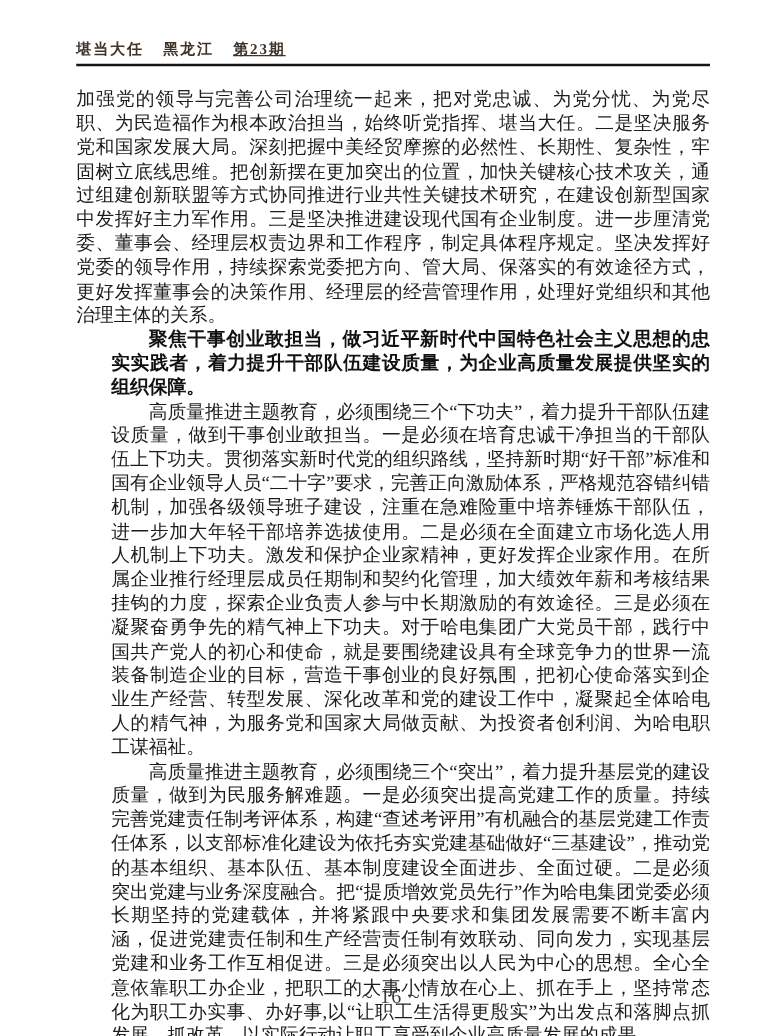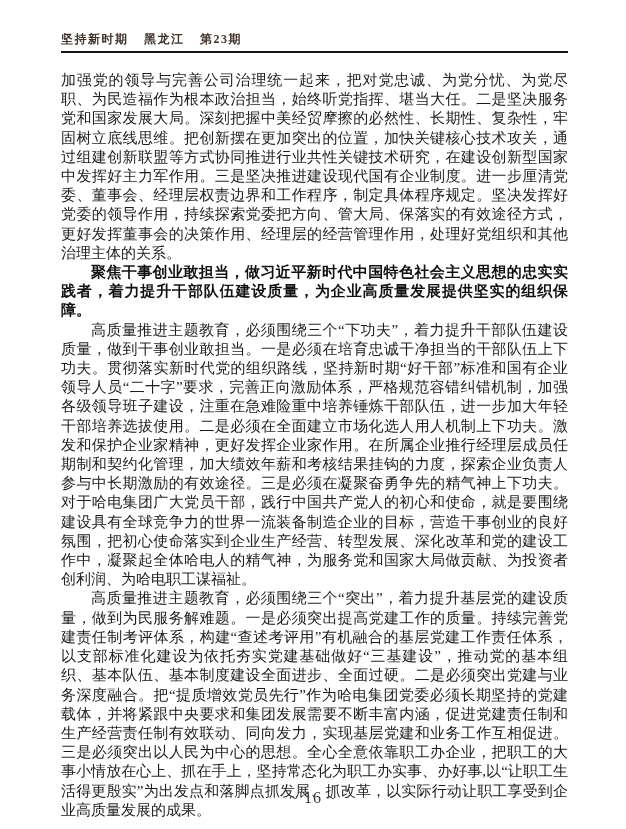--- a/index.html
+++ b/index.html
@@ -12,50 +12,50 @@
     box-sizing:border-box;
   }
   .header{
     position:absolute;top:31px;left:61px;right:58px;
     font-size:12px;font-weight:bold;
     color:var(--header-text,#40332a);
     letter-spacing:1.5px;
     white-space:nowrap;
   }
   .header .seg{margin-right:11px;}
-  .header .seg:last-child{margin-right:0;}
+  .header .seg:last-child{margin-right:0;text-decoration:underline;}
   .header-rule{
     position:absolute;top:51px;left:61px;right:58px;
     border-top:2px solid var(--rule,#141414);
     height:0;
   }
   .body-text{
     position:absolute;top:71px;left:61px;width:507px;
     font-size:15px;line-height:19.2px;
     text-align:justify;
     color:var(--body-text,#1c1c1c);
   }
   .body-text p{margin:0;padding:0;}
-  .body-text p.indent{text-indent:2em;}
+  .body-text p.indent{text-indent:2em;margin-left:28px;}
   .body-text p.bold{font-weight:bold;color:#111;}
   .footer{
     position:absolute;top:789px;left:0;width:100%;
     text-align:center;
     font-size:16px;
     color:var(--footer-text,#3a3a3a);
     letter-spacing:1px;
   }
 </style>
 </head>
 <body>
 
 <div class="page">
 
   <div class="header">
-    <span class="seg">坚持新时期</span>
+    <span class="seg">堪当大任</span>
     <span class="seg">黑龙江</span>
     <span class="seg">第23期</span>
   </div>
 
   <div class="header-rule"></div>
 
   <div class="body-text">
       <p class="">加强党的领导与完善公司治理统一起来，把对党忠诚、为党分忧、为党尽职、为民造福作为根本政治担当，始终听党指挥、堪当大任。二是坚决服务党和国家发展大局。深刻把握中美经贸摩擦的必然性、长期性、复杂性，牢固树立底线思维。把创新摆在更加突出的位置，加快关键核心技术攻关，通过组建创新联盟等方式协同推进行业共性关键技术研究，在建设创新型国家中发挥好主力军作用。三是坚决推进建设现代国有企业制度。进一步厘清党委、董事会、经理层权责边界和工作程序，制定具体程序规定。坚决发挥好党委的领导作用，持续探索党委把方向、管大局、保落实的有效途径方式，更好发挥董事会的决策作用、经理层的经营管理作用，处理好党组织和其他治理主体的关系。</p>
       <p class="bold indent">聚焦干事创业敢担当，做习近平新时代中国特色社会主义思想的忠实实践者，着力提升干部队伍建设质量，为企业高质量发展提供坚实的组织保障。</p>
       <p class="indent">高质量推进主题教育，必须围绕三个“下功夫”，着力提升干部队伍建设质量，做到干事创业敢担当。一是必须在培育忠诚干净担当的干部队伍上下功夫。贯彻落实新时代党的组织路线，坚持新时期“好干部”标准和国有企业领导人员“二十字”要求，完善正向激励体系，严格规范容错纠错机制，加强各级领导班子建设，注重在急难险重中培养锤炼干部队伍，进一步加大年轻干部培养选拔使用。二是必须在全面建立市场化选人用人机制上下功夫。激发和保护企业家精神，更好发挥企业家作用。在所属企业推行经理层成员任期制和契约化管理，加大绩效年薪和考核结果挂钩的力度，探索企业负责人参与中长期激励的有效途径。三是必须在凝聚奋勇争先的精气神上下功夫。对于哈电集团广大党员干部，践行中国共产党人的初心和使命，就是要围绕建设具有全球竞争力的世界一流装备制造企业的目标，营造干事创业的良好氛围，把初心使命落实到企业生产经营、转型发展、深化改革和党的建设工作中，凝聚起全体哈电人的精气神，为服务党和国家大局做贡献、为投资者创利润、为哈电职工谋福祉。</p>

